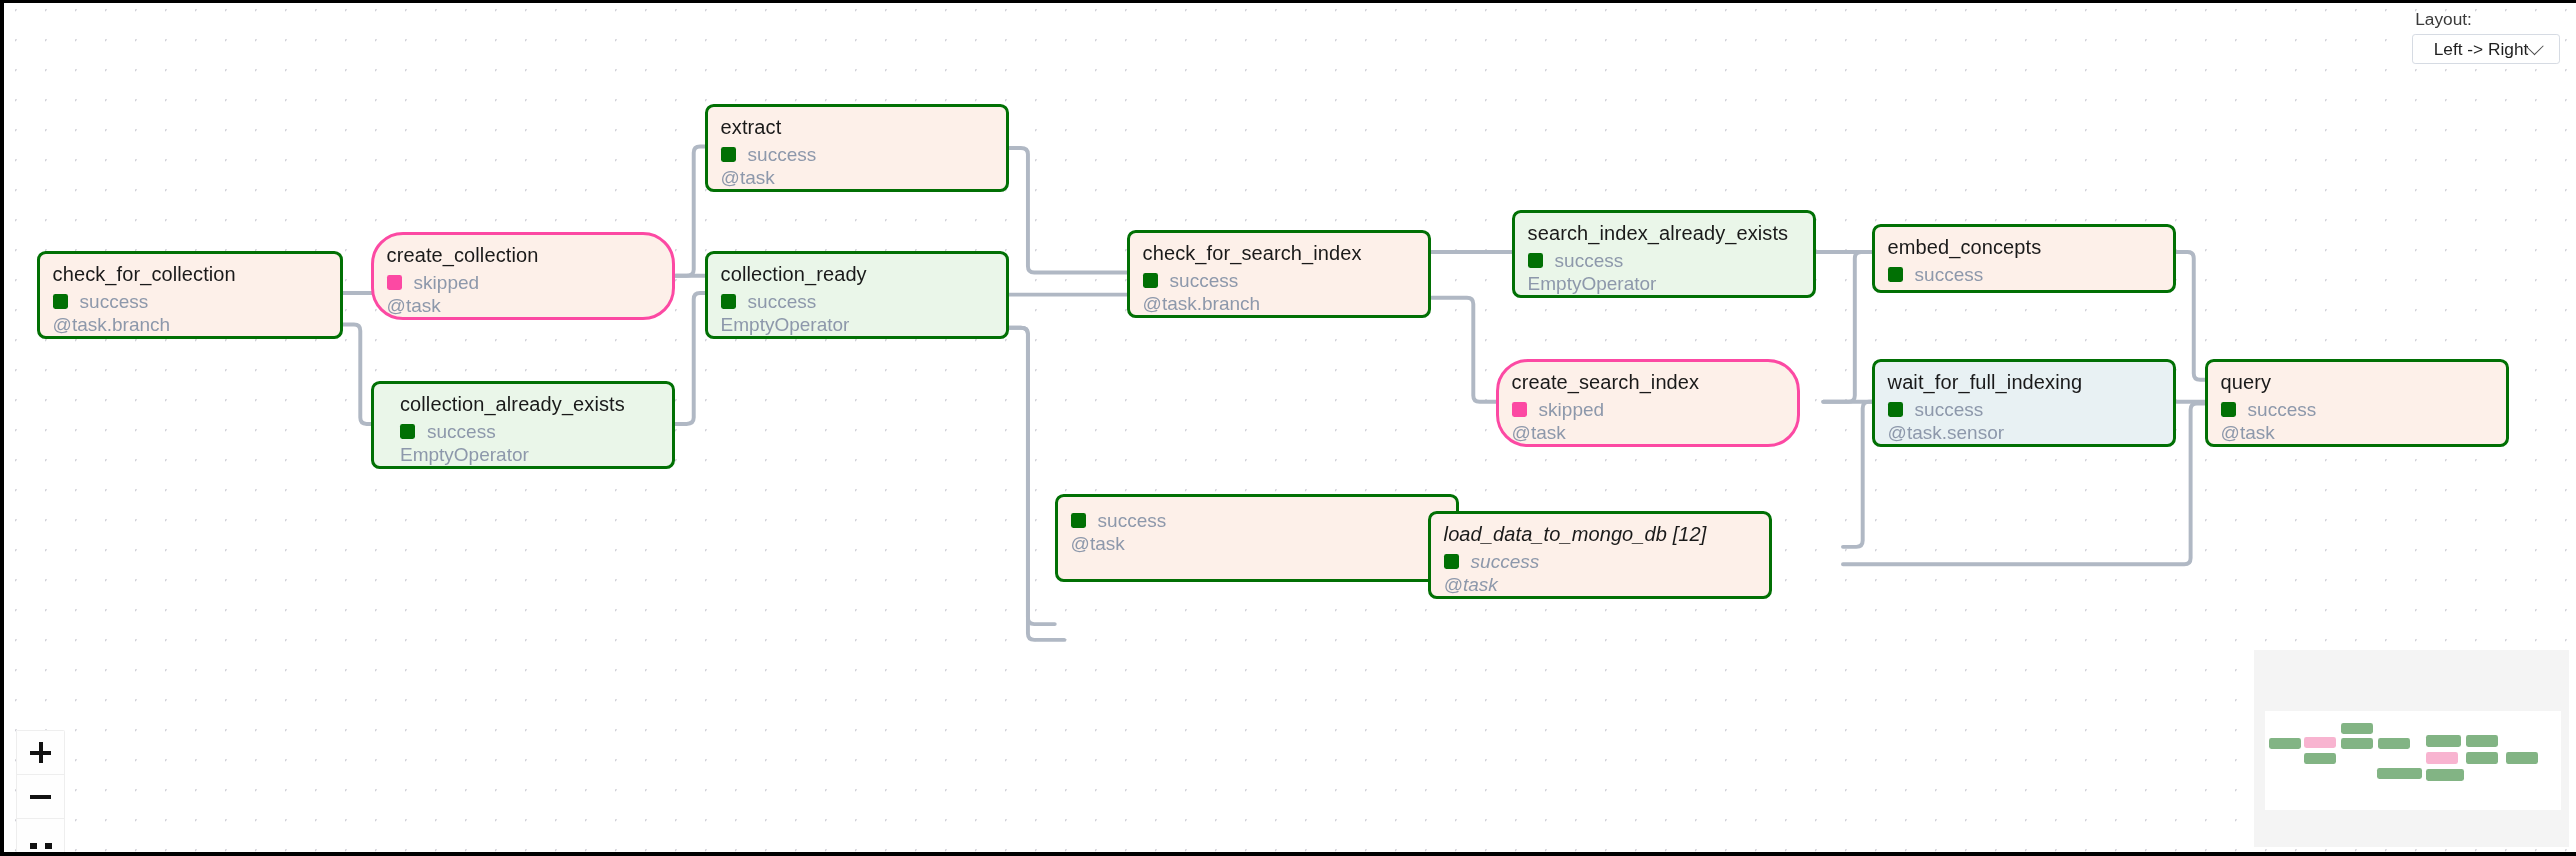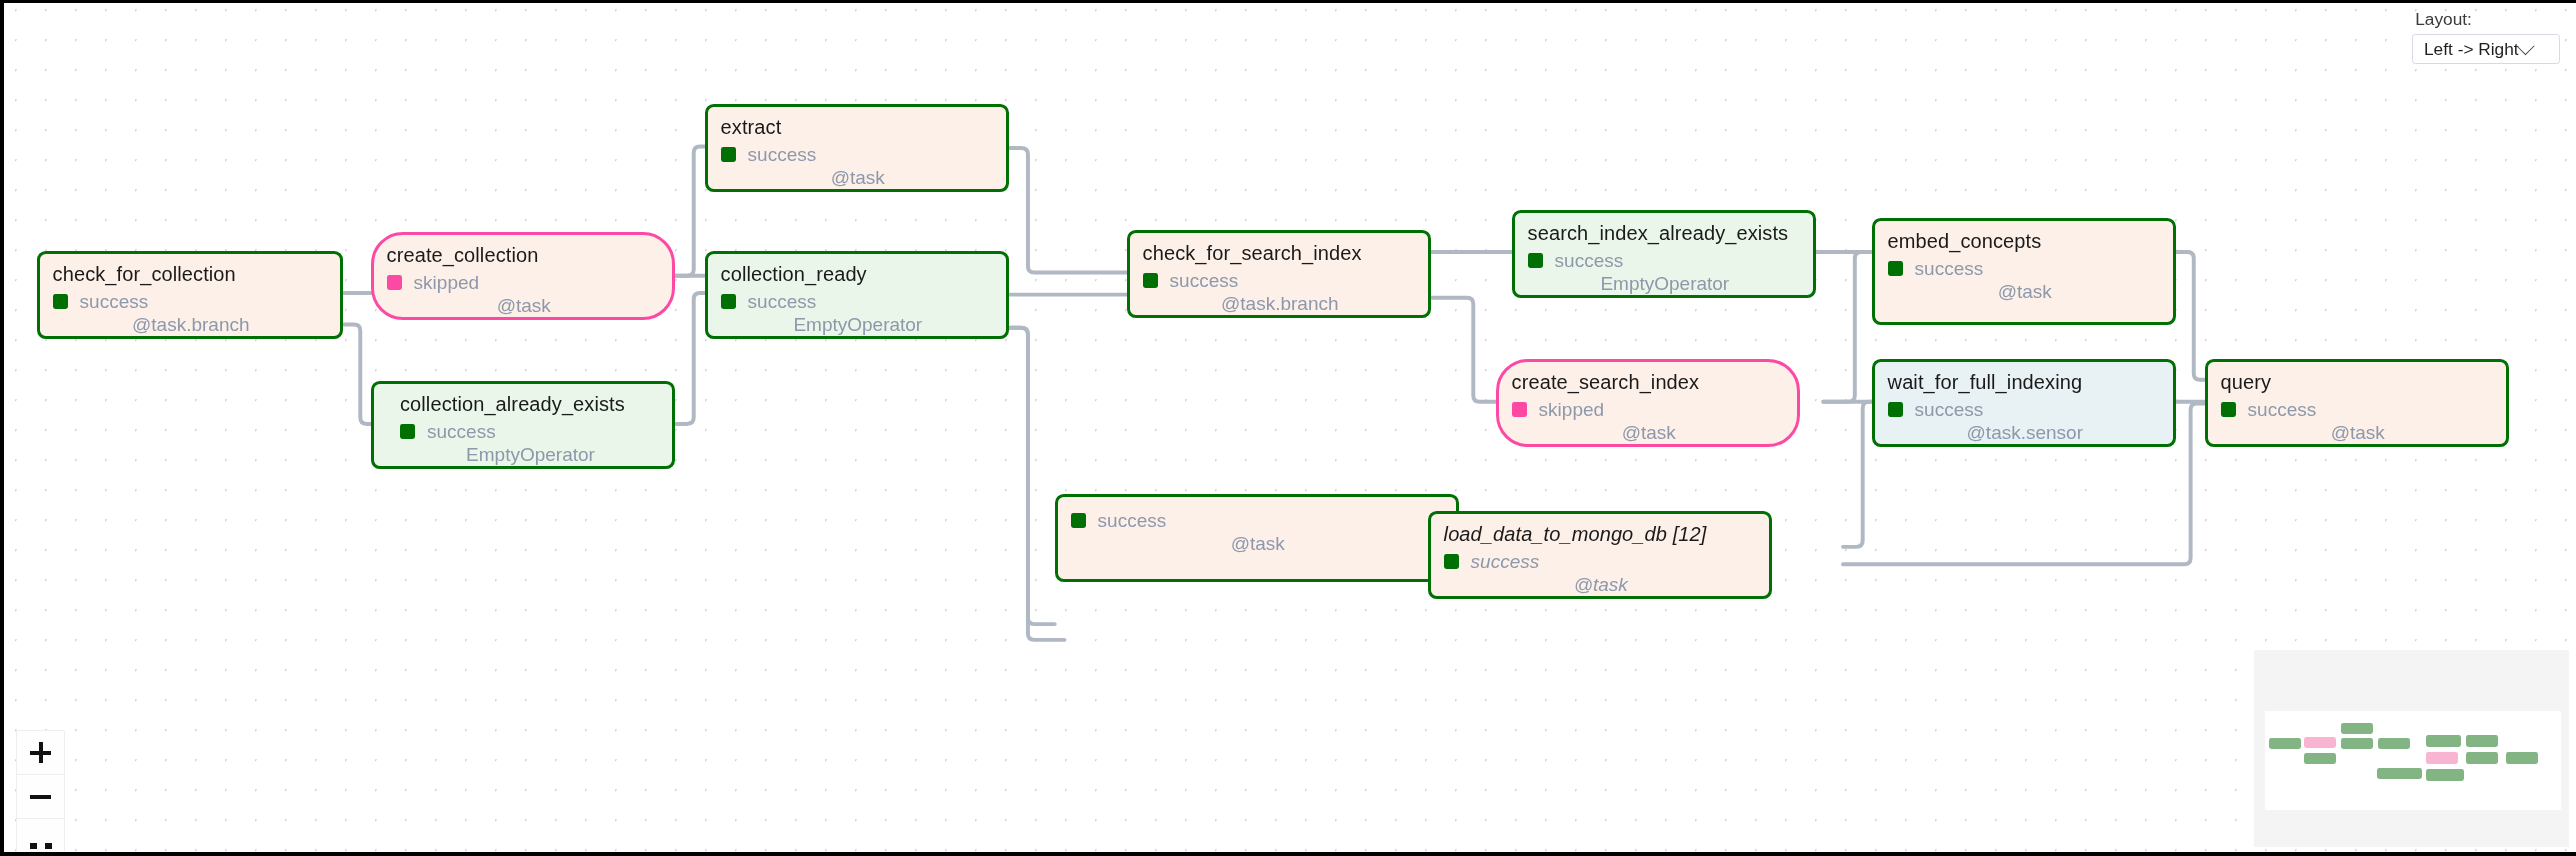--- a/index.html
+++ b/index.html
@@ -95,21 +95,20 @@
     line-height: 22px;
     color: #8d98ab;
     white-space: nowrap;
   }
   .node-type {
     margin-top: 0.8px;
     font-size: 19px;
     line-height: 24px;
     color: #8d98ab;
     white-space: nowrap;
-    text-align: center;
   }
 
   
   #layout-control {
     position: absolute;
     right: 14px;
     top: 6.3px;
     width: 150px;
     text-align: left;
   }
@@ -124,21 +123,21 @@
     margin-top: 4.7px;
     width: 148px;
     height: 30px;
     box-sizing: border-box;
     border: 0.8px solid #d6dbe3;
     border-radius: 3.2px;
     background: #ffffff;
     display: flex;
     align-items: center;
     padding: 0 8px 0 11px;
-    justify-content: flex-start;
+    justify-content: center;
   }
   #layout-select .sel-value {
     font-size: 17.3px;
     color: #1f1f1f;
     line-height: 19px;
   }
   .chev {
     width: 12px; height: 12px;
     border-right: 1.9px solid #4a4a4a;
     border-bottom: 1.9px solid #4a4a4a;
@@ -313,21 +312,21 @@
         <div class="node-type">@task</div>
       </div>
       <div class="node" style="left: 1424px; top: 508px; width: 344px; height: 88px; font-style: italic;">
         <div class="node-title">load_data_to_mongo_db [12]</div>
         <div class="node-state">
           <span class="state-swatch"></span>
           <span class="state-label">success</span>
         </div>
         <div class="node-type">@task</div>
       </div>
-      <div class="node" style="left: 1868px; top: 215px; width: 304px; height: 107px;">
+      <div class="node" style="left: 1868px; top: 221px; width: 304px; height: 69px;">
         <div class="node-title">embed_concepts</div>
         <div class="node-state">
           <span class="state-swatch"></span>
           <span class="state-label">success</span>
         </div>
         <div class="node-type">@task</div>
       </div>
       <div class="node sensor" style="left: 1868px; top: 356px; width: 304px; height: 88px;">
         <div class="node-title">wait_for_full_indexing</div>
         <div class="node-state">

